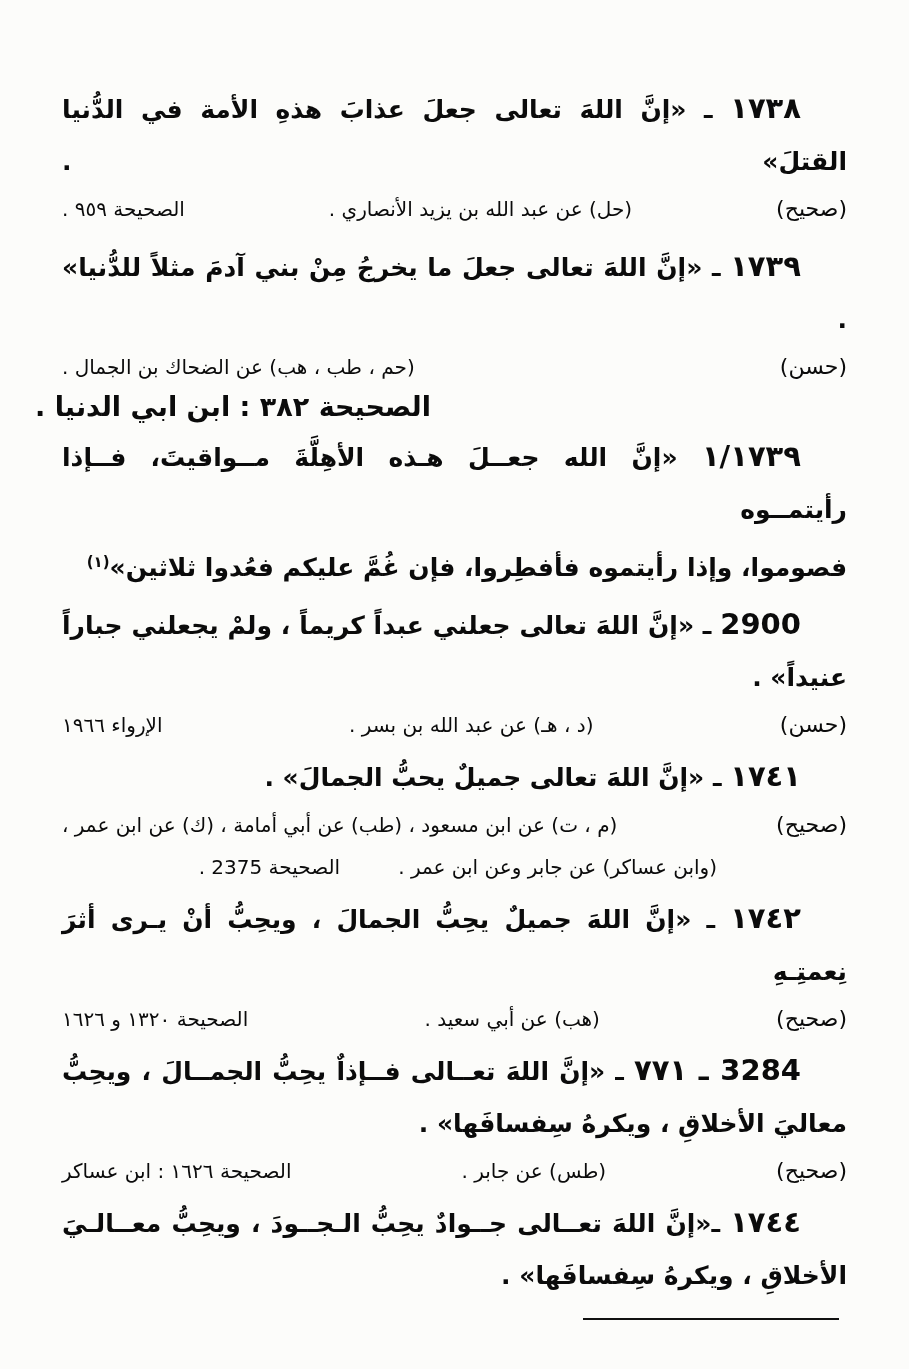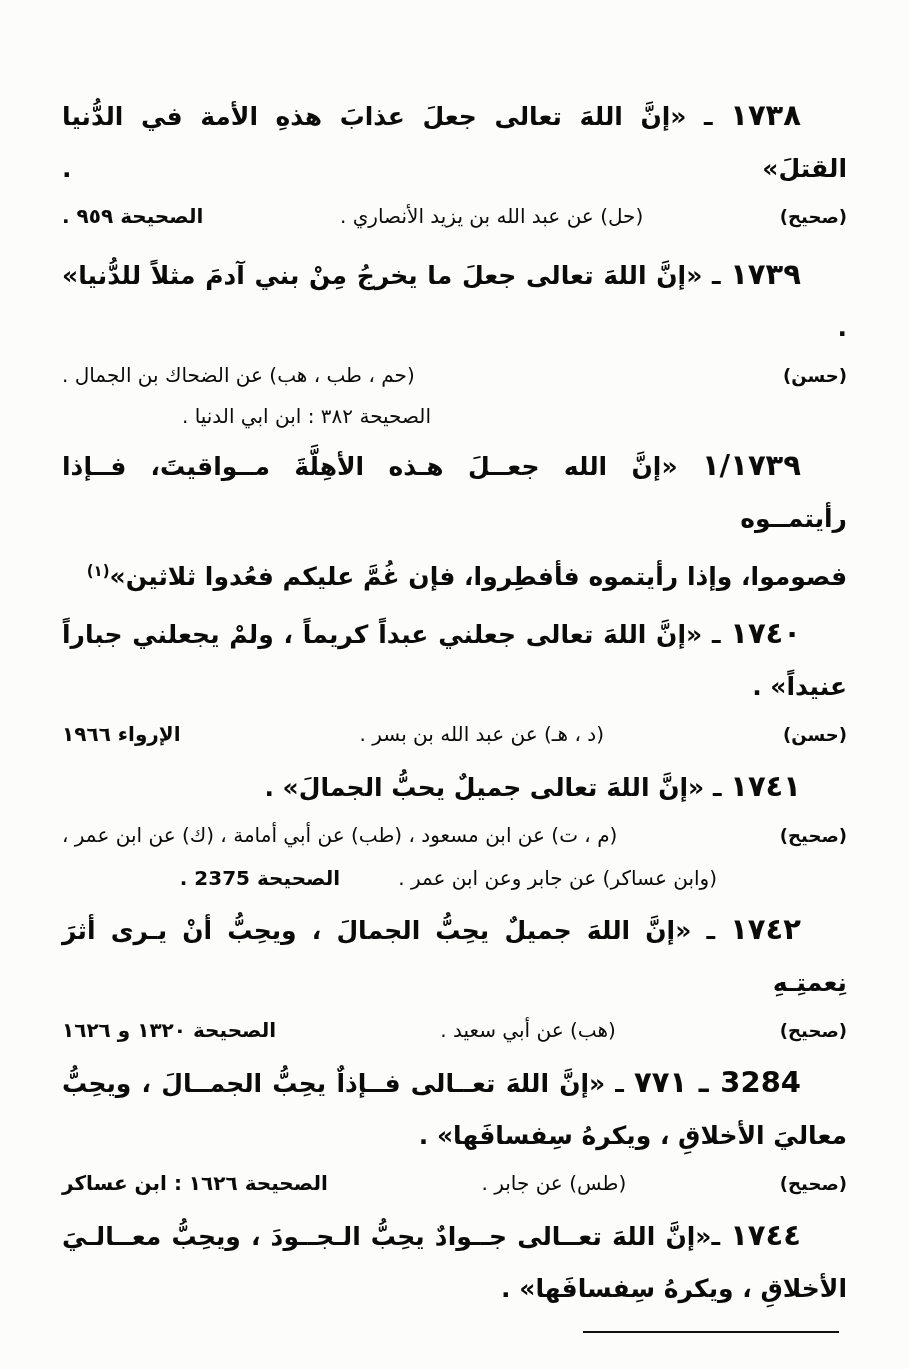--- a/index.html
+++ b/index.html
@@ -3,21 +3,21 @@
 <meta charset="utf-8">
 <style>
   html,body{margin:0;padding:0;}
   body{
     width:909px;height:1369px;
     background:#fcfcfa;color:#0b0b0b;
     font-family:"DejaVu Sans",sans-serif;
     overflow:hidden;position:relative;
   }
   .page{
-    width:785px;margin:15px 62px;padding-top:76px;
+    width:785px;margin:8px 62px;padding-top:76px;
     direction:rtl;
   }
   
   .matn{font-size:25px;font-weight:700;line-height:52px;}
   .matn-line{white-space:nowrap;}
   .ln-just{text-align:justify;text-align-last:justify;white-space:normal;}
   .ln-end{text-align:right;}
   .first-indent{text-indent:46px;}
   .hnum{font-size:29px;font-weight:700;line-height:1;}
   .fn-ref{font-size:15px;vertical-align:super;font-weight:700;}
@@ -25,25 +25,25 @@
   .mt6{margin-top:6px;}
   
   .takh{
     display:flex;justify-content:space-between;align-items:baseline;
     font-size:20px;line-height:42px;font-weight:400;
   }
   .takh-indent{
     display:flex;justify-content:flex-start;gap:58px;align-items:baseline;
     font-size:20px;line-height:42px;padding-right:130px;
   }
-  .grade{font-size:18px;font-weight:700;letter-spacing:1px;}
+  .grade{font-size:22px;font-weight:400;letter-spacing:1px;}
   .sources{font-weight:400;}
-  .ref{font-weight:700;}
+  .ref{font-weight:400;}
   .ref-line{
-    font-size:20px;font-weight:400;line-height:38px;
+    font-size:27px;font-weight:700;line-height:38px;
     padding-right:416px;white-space:nowrap;
   }
   
   .fn-sep{
     width:256px;border:0;border-top:2px solid #111;
     margin:16px 8px 6px 0;
   }
 </style>
 </head>
 <body>
@@ -67,21 +67,21 @@
     <span class="sources">(حم ، طب ، هب) عن الضحاك بن الجمال .</span>
   </div>
   <div class="ref-line">الصحيحة ٣٨٢ : ابن ابي الدنيا .</div>
 
   <div class="matn mt6">
     <div class="matn-line ln-just first-indent"><span class="hnum">١/١٧٣٩</span> <span>«إنَّ الله جعــلَ هـذه الأهِلَّةَ مــواقيتَ، فــإذا رأيتمــوه</span></div>
     <div class="matn-line ln-end"><span>فصوموا، وإذا رأيتموه فأفطِروا، فإن غُمَّ عليكم فعُدوا ثلاثين»</span><span class="fn-ref">(١)</span></div>
   </div>
 
   <div class="matn mt6">
-    <div class="matn-line ln-just first-indent"><span class="hnum">١٧٤٠</span> <span>ـ «إنَّ اللهَ تعالى جعلني عبداً كريماً ، ولمْ يجعلني جباراً</span></div>
+    <div class="matn-line ln-just first-indent"><span class="hnum">2900</span> <span>ـ «إنَّ اللهَ تعالى جعلني عبداً كريماً ، ولمْ يجعلني جباراً</span></div>
     <div class="matn-line ln-end">عنيداً» .</div>
   </div>
   <div class="takh">
     <span class="grade">(حسن)</span>
     <span class="sources">(د ، هـ) عن عبد الله بن بسر .</span>
     <span class="ref">الإرواء ١٩٦٦</span>
   </div>
 
   <div class="matn mt6">
     <div class="matn-line ln-end first-indent"><span class="hnum">١٧٤١</span> <span>ـ «إنَّ اللهَ تعالى جميلٌ يحبُّ الجمالَ» .</span></div>

